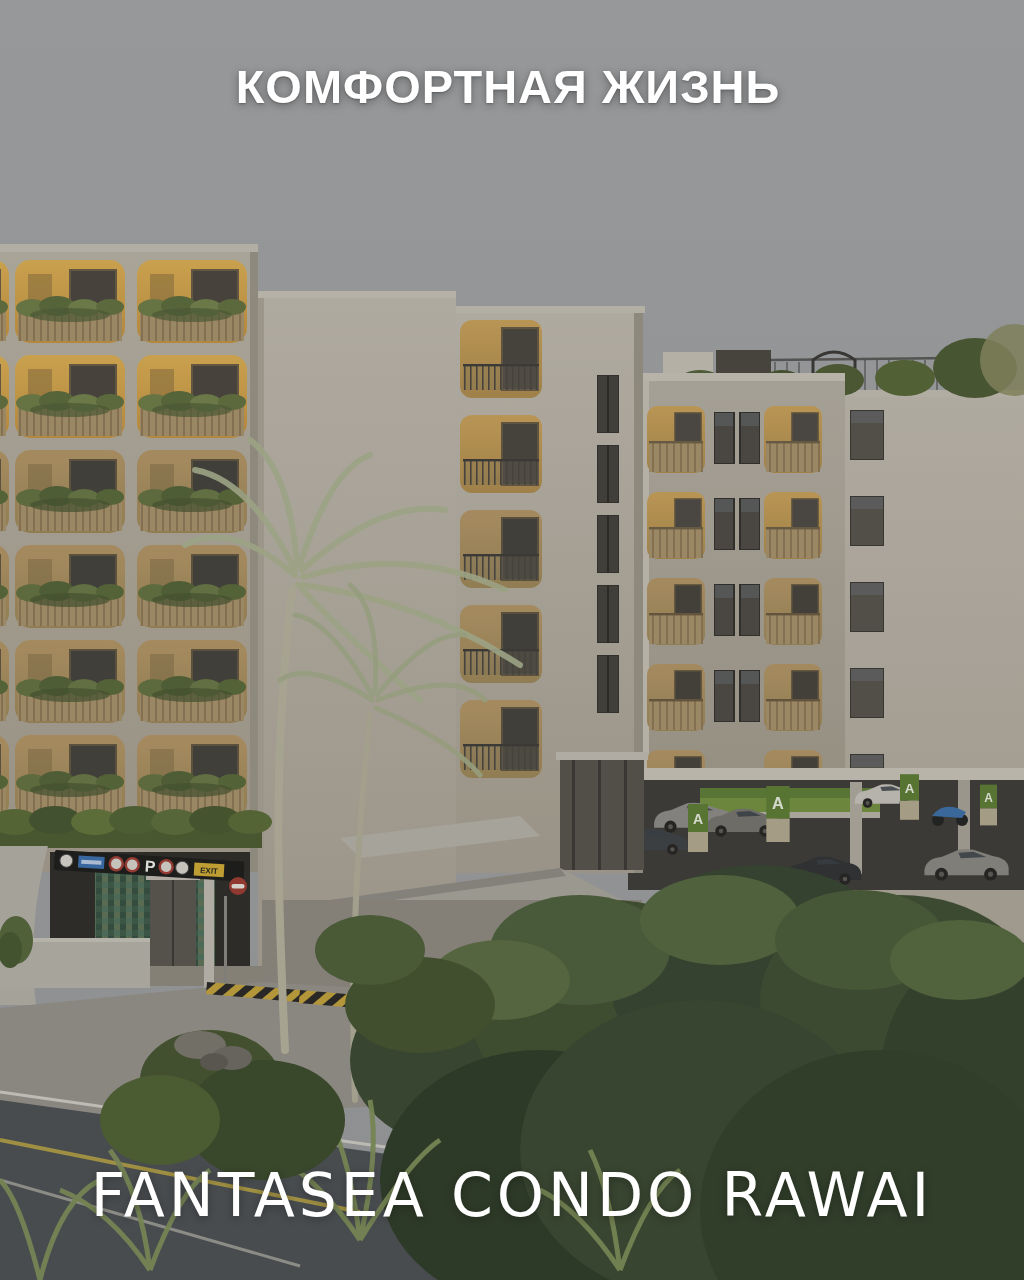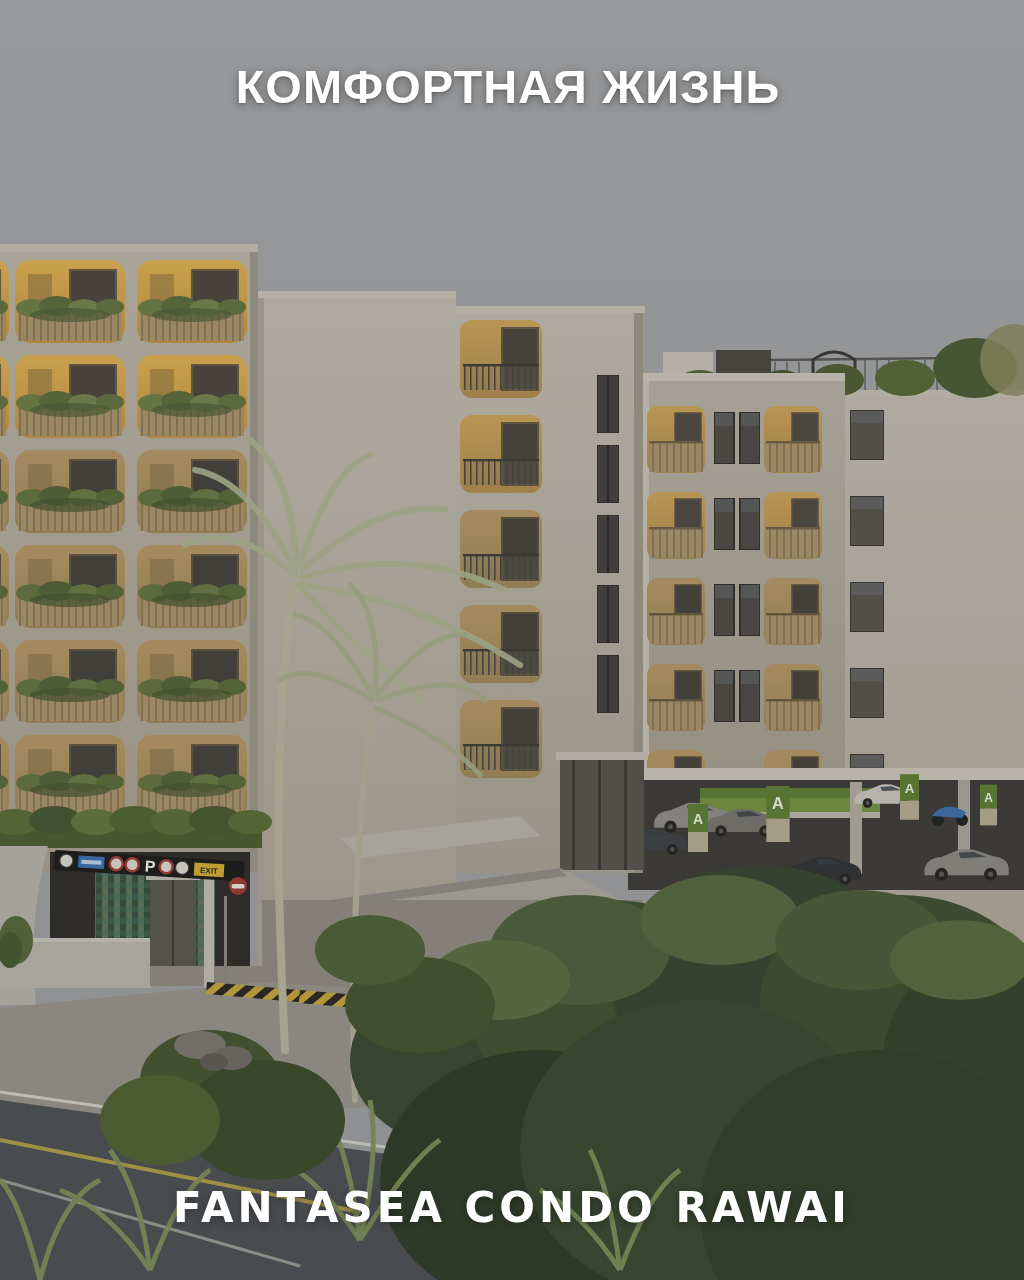--- a/index.html
+++ b/index.html
@@ -3,22 +3,22 @@
 <meta charset="utf-8">
 <style>
   html,body{margin:0;padding:0;background:#9d9ea0;}
   .stage{position:relative;width:1024px;height:1280px;overflow:hidden;background:#9d9ea0;
          font-family:"Liberation Sans",sans-serif;}
   .stage svg{position:absolute;inset:0;display:block;}
   .headline{position:absolute;top:58px;left:0;right:8px;text-align:center;color:#fff;
     font-family:"Liberation Sans",sans-serif;font-weight:800;font-size:47px;line-height:58px;
     letter-spacing:1px;text-shadow:0 2px 10px rgba(0,0,0,.35),0 1px 2px rgba(0,0,0,.25);}
   .project{position:absolute;top:1160px;left:0;right:0;text-align:center;color:#fff;
-    font-family:"DejaVu Sans",sans-serif;font-weight:700;font-size:42px;letter-spacing:4px;
-    text-shadow:0 2px 8px rgba(0,0,0,.30);margin-top:23px;}
+    font-family:"DejaVu Sans",sans-serif;font-weight:400;font-size:60px;letter-spacing:4px;
+    text-shadow:0 2px 8px rgba(0,0,0,.30);}
 </style>
 </head>
 <body>
 
 <div class="stage">
 <svg width="1024" height="1280" viewBox="0 0 1024 1280">
 <defs>
   <linearGradient id="g-sky" x1="0" y1="0" x2="0" y2="1">
     <stop offset="0" stop-color="#a3a4a6"></stop>
           <stop offset="1" stop-color="#999a9c"></stop>

